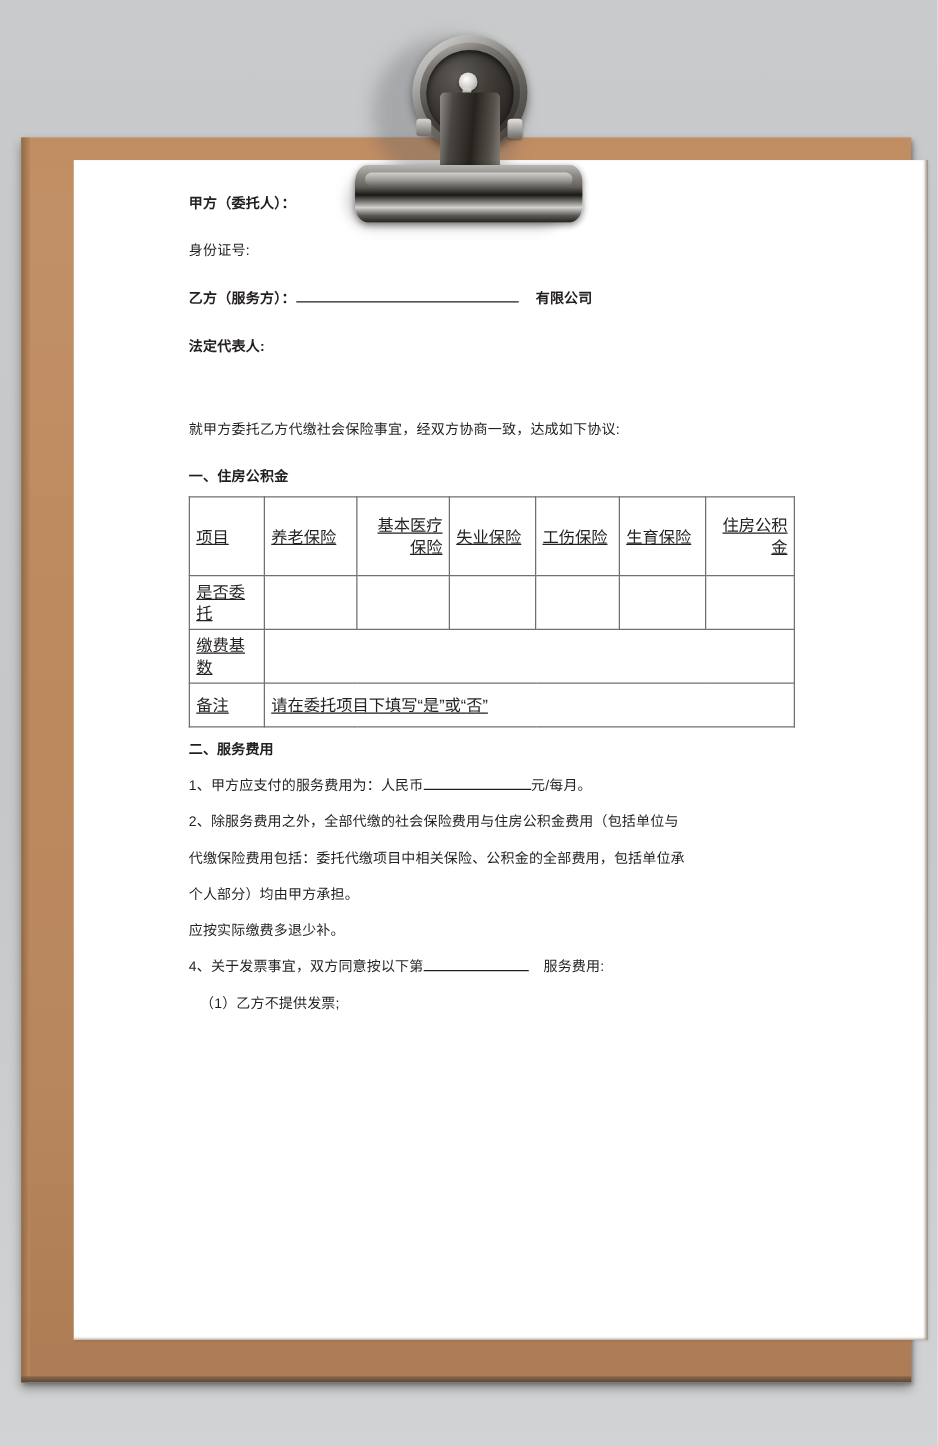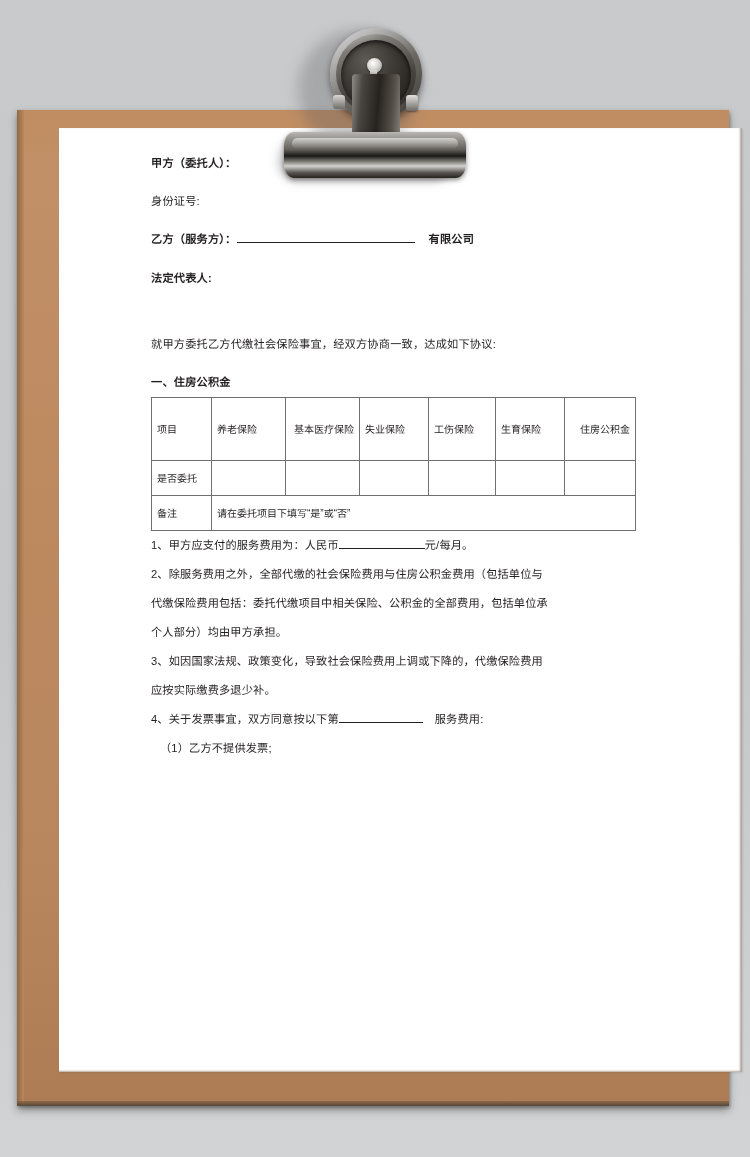--- a/index.html
+++ b/index.html
@@ -206,21 +206,22 @@
     letter-spacing: .15px;
   }
   .para-indent { padding-left: 9px; }
 
   
   #item-table {
     border-collapse: collapse;
     table-layout: fixed;
     width: 411px;
     margin: 9px 0 0 0;
-    font-size: 10px;
+    font-size: 13px;
+    text-decoration: underline;
   }
   #item-table td {
     border: 1px solid #6f7072;
     padding: 4px 5px;
     vertical-align: middle;
     line-height: 17px;
     color: #231f20;
     word-break: break-all;
   }
   .row-head td { height: 54px; vertical-align: middle; }
@@ -295,35 +296,39 @@
         <tr class="row-std">
           <td>是否委托</td>
           <td></td>
           <td></td>
           <td></td>
           <td></td>
           <td></td>
           <td></td>
         </tr>
 
+        <tr class="row-std">
+          <td>缴费基数</td>
+          <td colspan="6"></td>
+        </tr>
 
         <tr class="row-std">
           <td>备注</td>
           <td colspan="6">请在委托项目下填写“是”或“否”</td>
         </tr>
       </tbody>
     </table>
 
+    <p class="para bold" style="margin-top:4px">二、服务费用</p>
 
     <p class="para"><span>1、甲方应支付的服务费用为：人民币</span><span class="blank blank-short"></span><span>元/每月。</span></p>
 
     <p class="para">2、除服务费用之外，全部代缴的社会保险费用与住房公积金费用（包括单位与</p>
     <p class="para">代缴保险费用包括：委托代缴项目中相关保险、公积金的全部费用，包括单位承</p>
     <p class="para">个人部分）均由甲方承担。</p>
-    <p class="para">3、如因国家法规、政策变化，导致社会保险费用上调或下降的，代缴保险费用</p>
     <p class="para">应按实际缴费多退少补。</p>
 
     <p class="para"><span>4、关于发票事宜，双方同意按以下第</span><span class="blank blank-mid"></span><span style="padding-left:12px">服务费用:</span></p>
 
     <p class="para para-indent">（1）乙方不提供发票;</p>
 
   </div>
 </div>
 
 </body></html>

